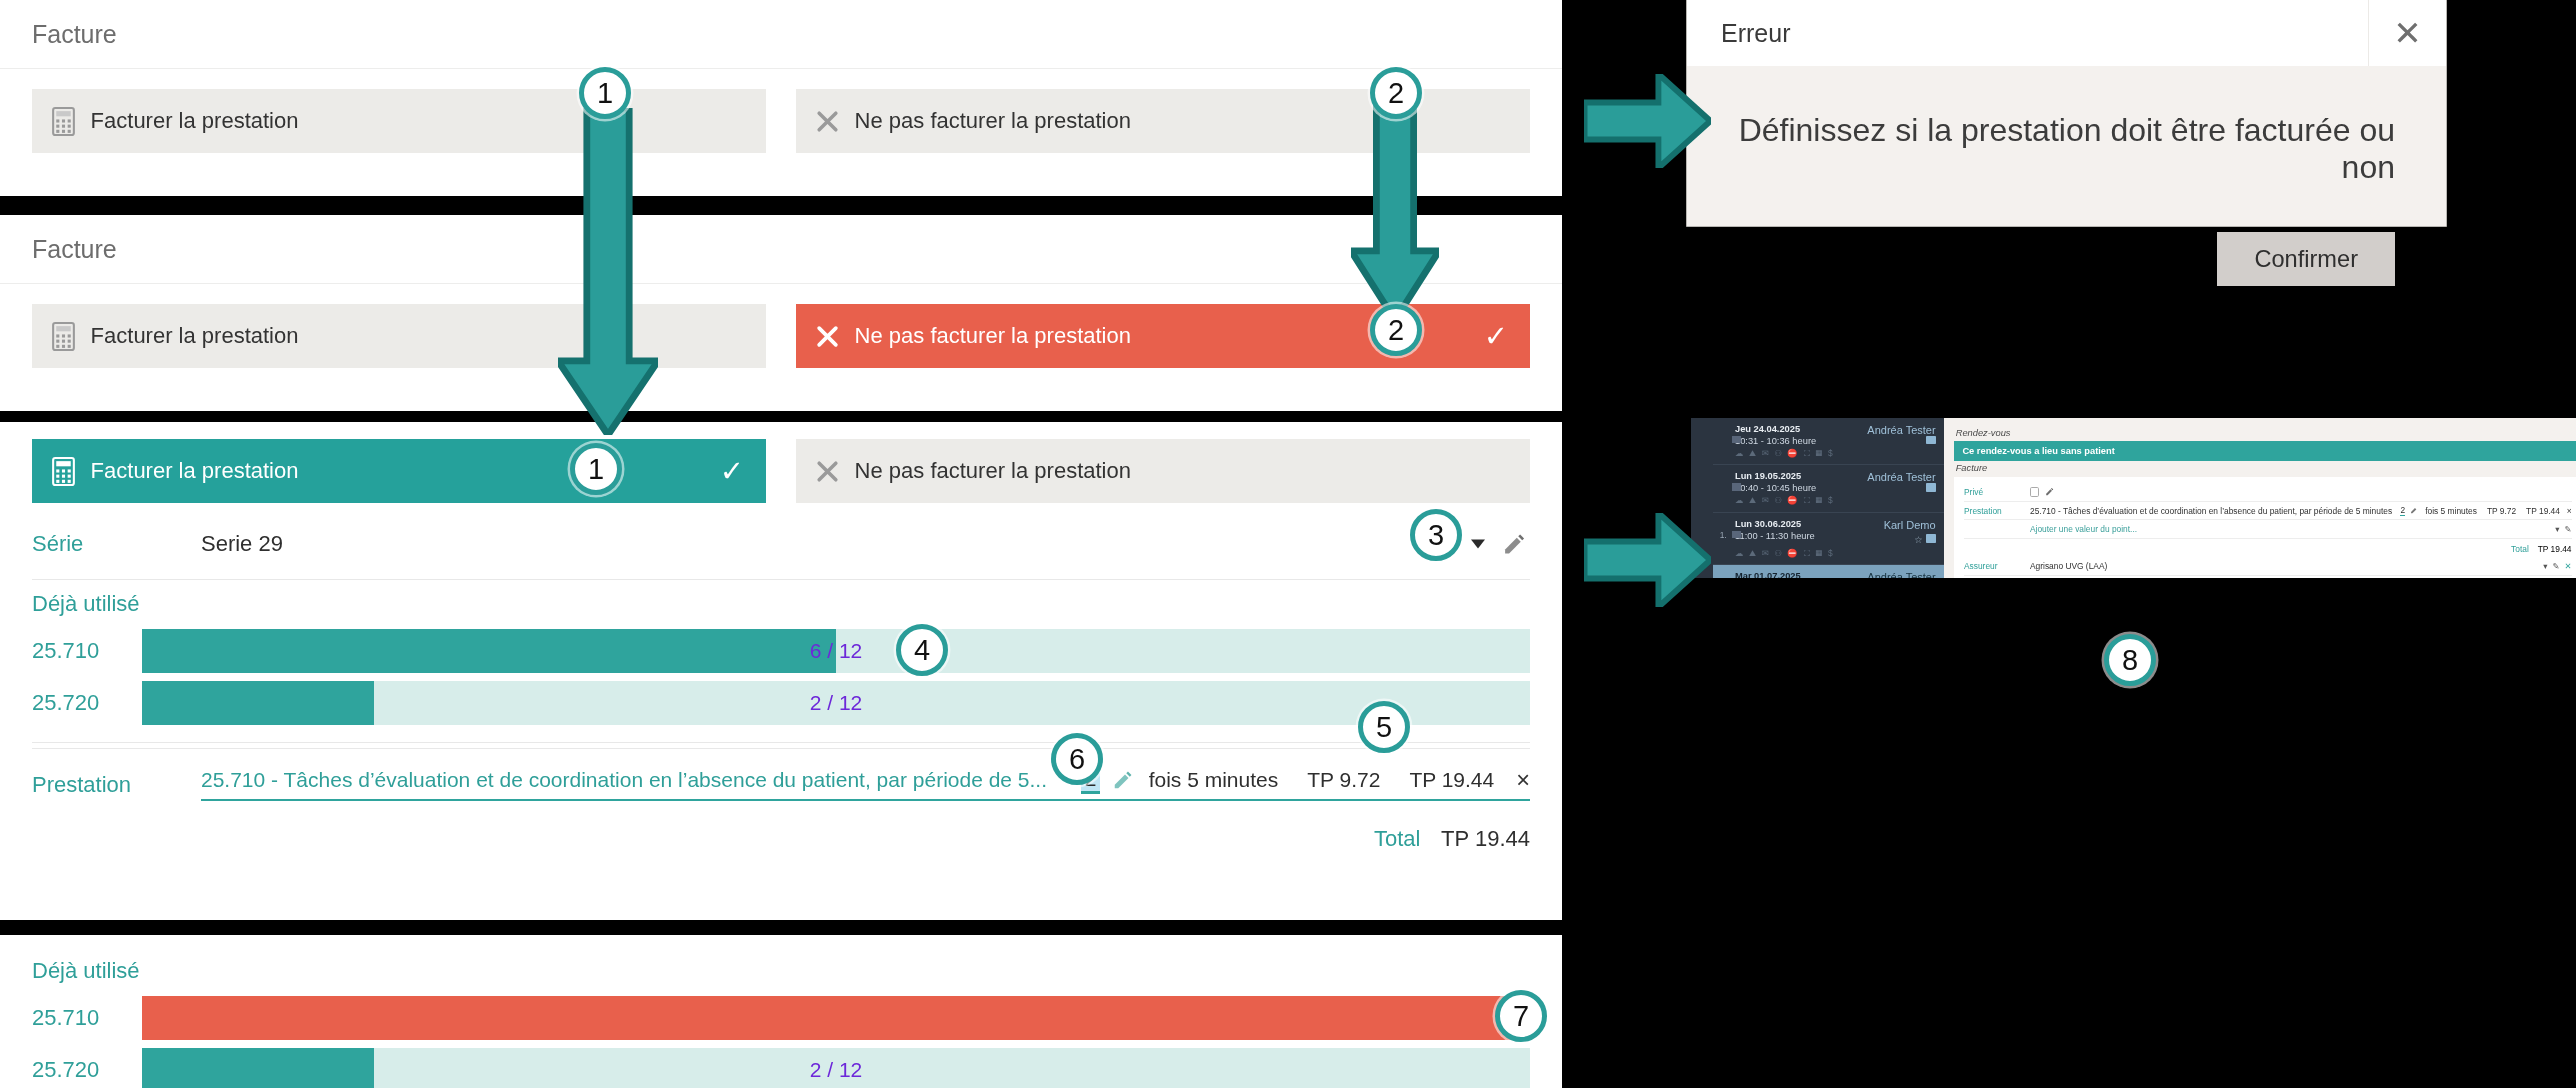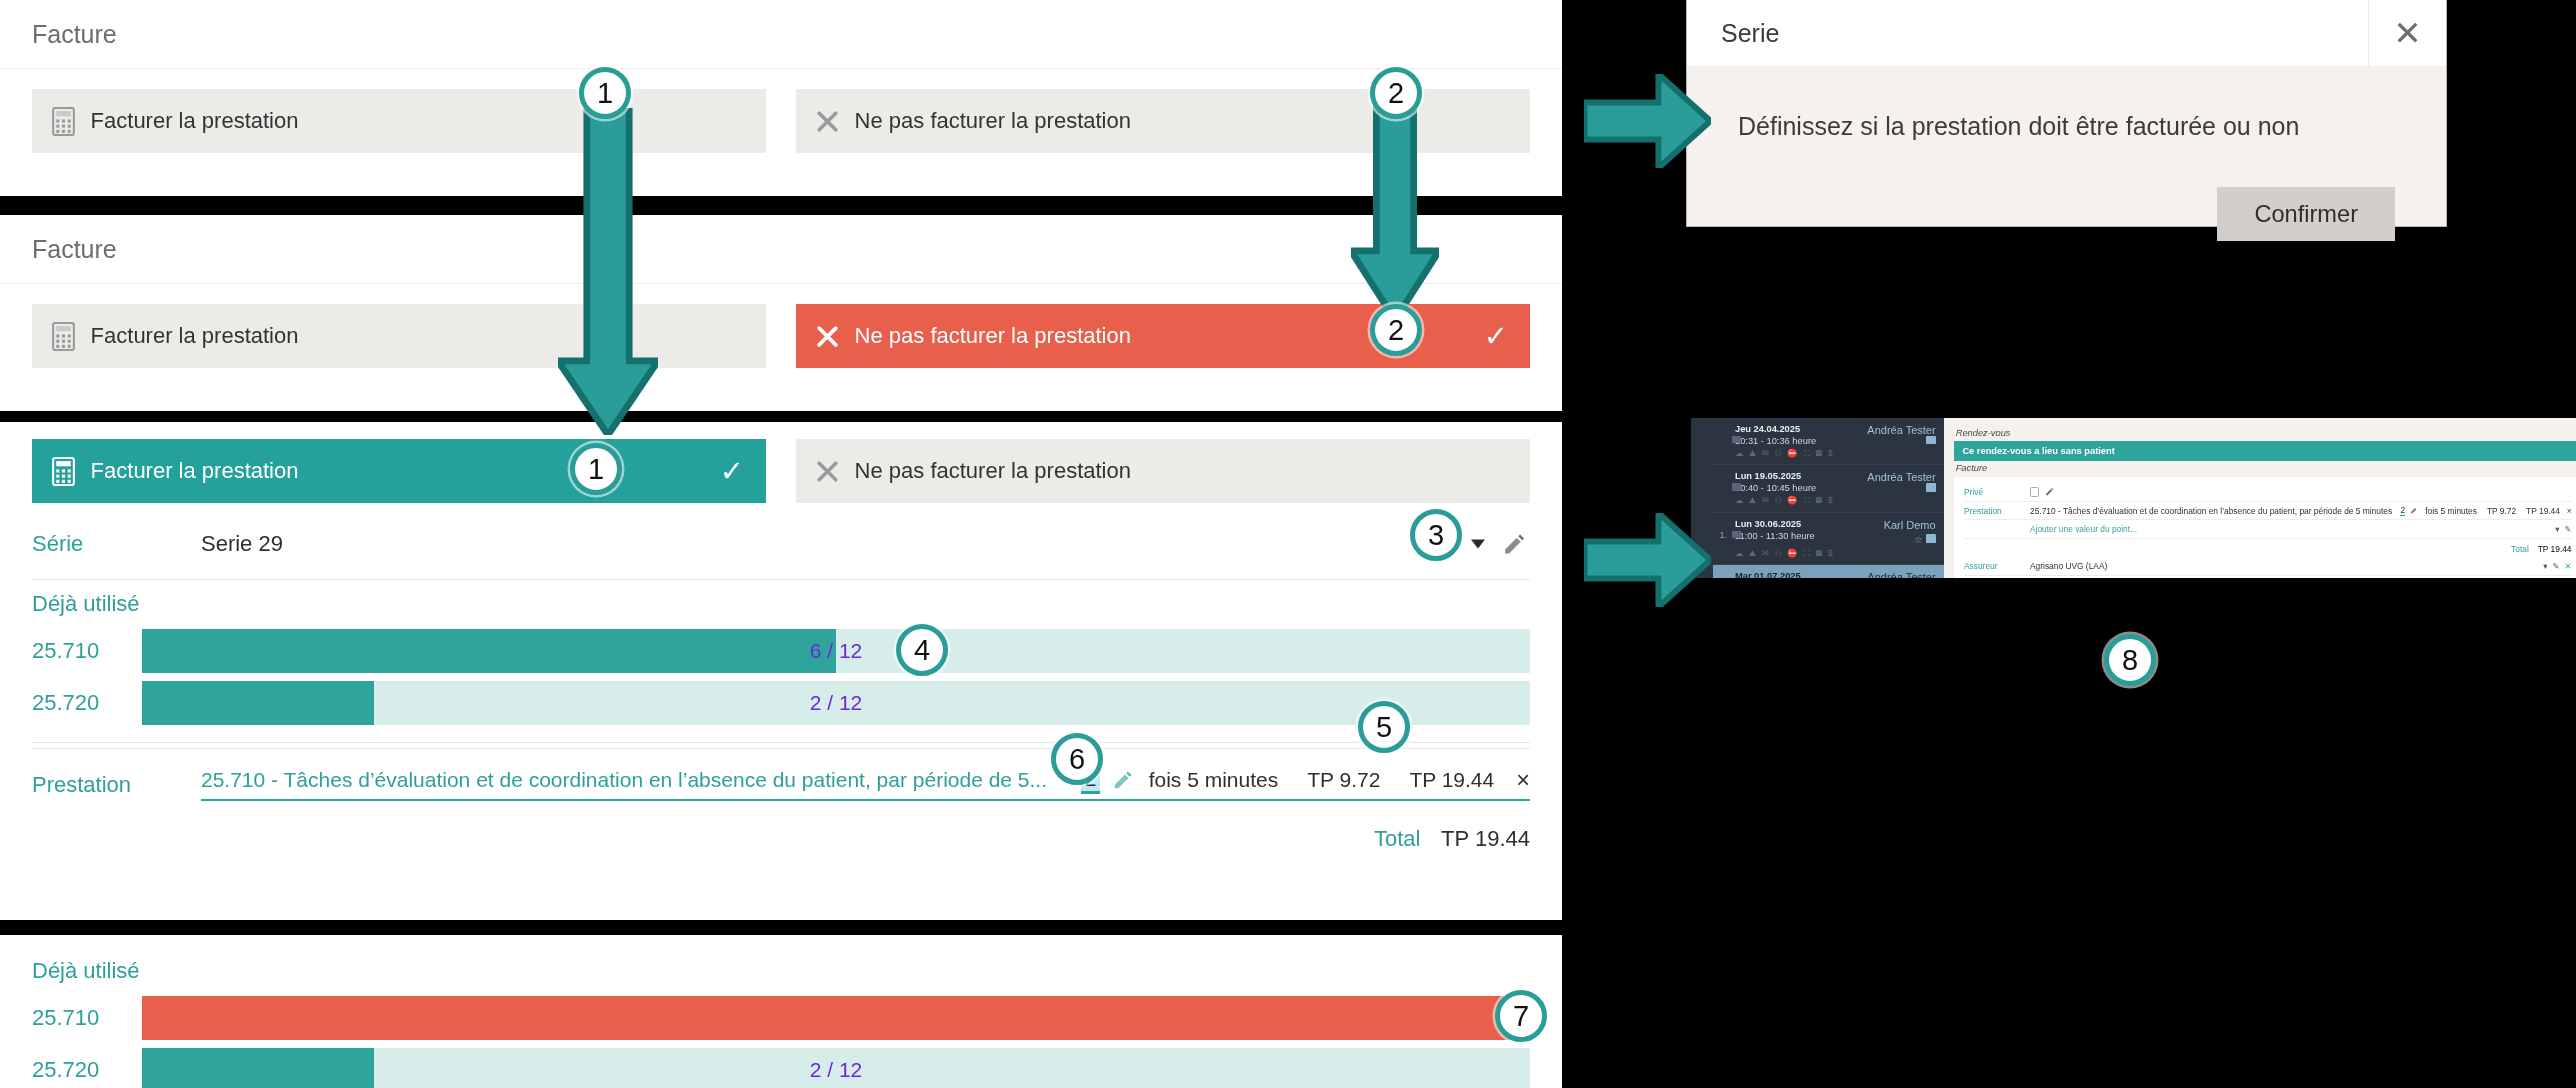--- a/index.html
+++ b/index.html
@@ -87,21 +87,21 @@
   .rightarrow{ position:absolute; z-index:30; }
 
   
   .dlg{ position:absolute; background:#f4f1ee; box-shadow:0 0 0 0.8px #e4e1dd; }
   .dlg-head{ height:66px; background:#fff; display:flex; align-items:center;
              justify-content:space-between; padding:0 0 0 34px; }
   .dlg-title{ font-size:25px; color:#3a3a3a; }
   .dlg-close{ width:78px; height:66px; display:flex; align-items:center; justify-content:center;
               font-size:34px; color:#6f6f6f; border-left:0.8px solid #eceae7; background:#fff;}
   .dlg-body{ padding:46px 51px 37px 51px; }
-  .dlg-msg{ font-size:25px; color:#3c3c3c; text-align:left; }
+  .dlg-msg{ font-size:32px; color:#3c3c3c; text-align:right; }
   .dlg-actions{ display:flex; justify-content:flex-end; margin-top:46px; }
   .dlg-btn{ background:#d2cecb; color:#2f2f2f; font-size:23.6px; padding:13.5px 37px; }
 
   
   .mini{ position:absolute; display:flex; background:#2c3542; overflow:hidden; }
   .mini-left{ width:253px; flex:0 0 253px; background:#2b3440;padding-left:22px; }
   .mini-ev{ padding:5.9px 8.4px 5.9px 22px; border-bottom:0.8px solid #394452; position:relative; }
   .mini-ev.sel{ background:#7ba2bd; }
   .mini-top{ display:flex; justify-content:space-between; }
   .mini-date{ color:#e8edf2; font-size:9.3px; font-weight:bold; }
@@ -324,21 +324,21 @@
   <svg class="rightarrow" style="left:1584px; top:74px; width:127px; height:94px;" viewBox="0 0 150 112">
     <path d="M0 34 H88 V0 L150 56 L88 112 V78 H0 Z" fill="#2a9d99" stroke="#14706d" stroke-width="7"></path>
   </svg>
 
   <svg class="rightarrow" style="left:1584px; top:513px; width:127px; height:94px;" viewBox="0 0 150 112">
     <path d="M0 34 H88 V0 L150 56 L88 112 V78 H0 Z" fill="#2a9d99" stroke="#14706d" stroke-width="7"></path>
   </svg>
 
   <div class="dlg" style="left:1687px; top:0px; width:759px; height:226px;">
     <div class="dlg-head">
-      <div class="dlg-title">Serie</div>
+      <div class="dlg-title">Erreur</div>
       <div class="dlg-close">✕</div>
     </div>
     <div class="dlg-body">
       <div class="dlg-msg">Définissez si la prestation doit être facturée ou non</div>
       <div class="dlg-actions">
         <div class="dlg-btn">Confirmer</div>
       </div>
     </div>
   </div>
 

